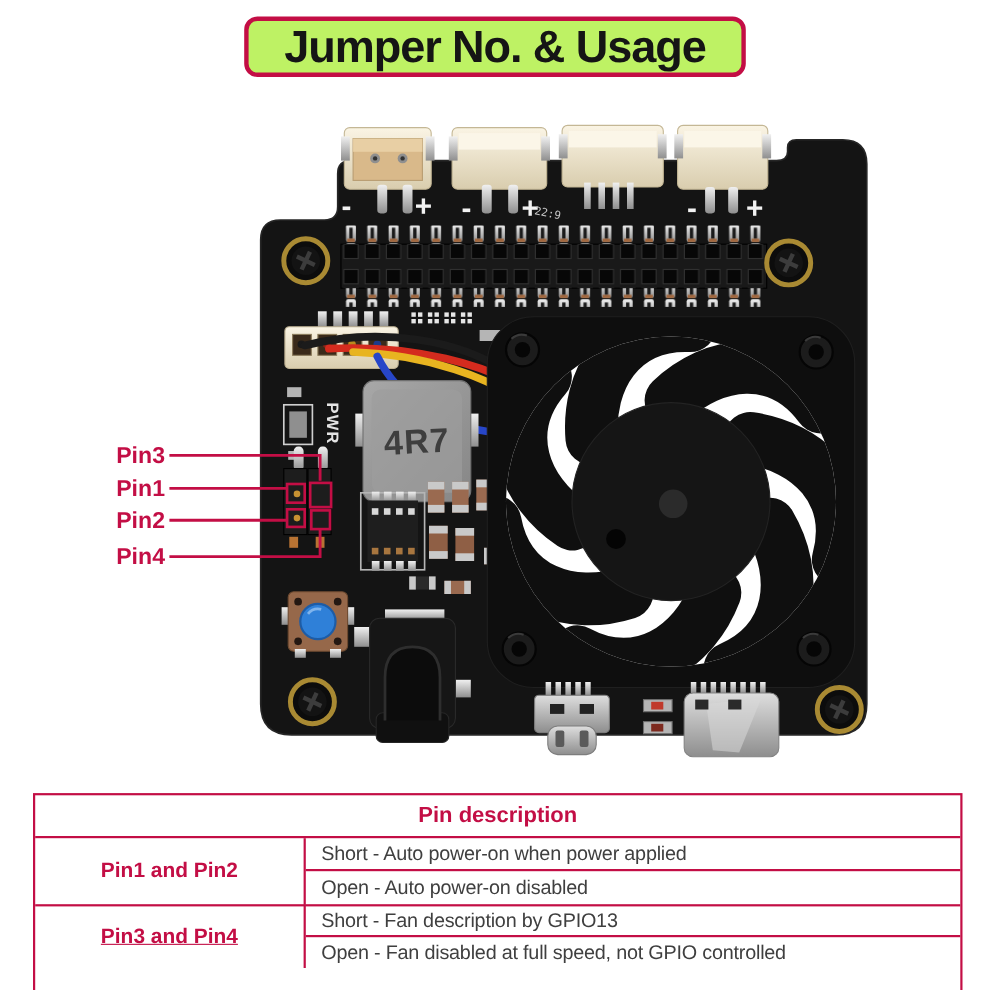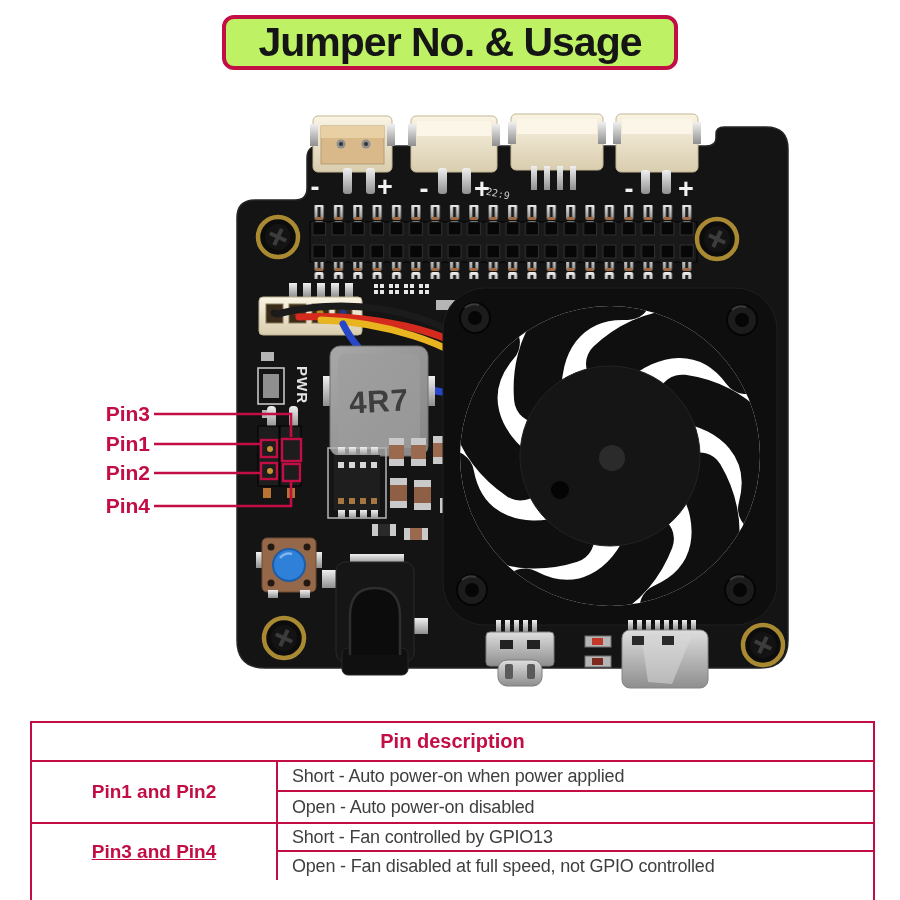--- a/index.html
+++ b/index.html
@@ -401,15 +401,15 @@
     <text class="callout" x="150" y="513" text-anchor="end">Pin4</text>
   </g>
 </svg>
 
 <div class="ptable">
   <div class="t-header">Pin description</div>
   <div class="t-pin t-pinA">Pin1 and Pin2</div>
   <div class="t-desc t-d0">Short - Auto power-on when power applied</div>
   <div class="t-desc t-d1">Open - Auto power-on disabled</div>
   <div class="t-pin t-pinB">Pin3 and Pin4</div>
-  <div class="t-desc t-d2">Short - Fan controlled by GPIO13</div>
+  <div class="t-desc t-d2">Short - Fan description by GPIO13</div>
   <div class="t-desc t-d3">Open - Fan disabled at full speed, not GPIO controlled</div>
 </div>
 
 </body></html>

